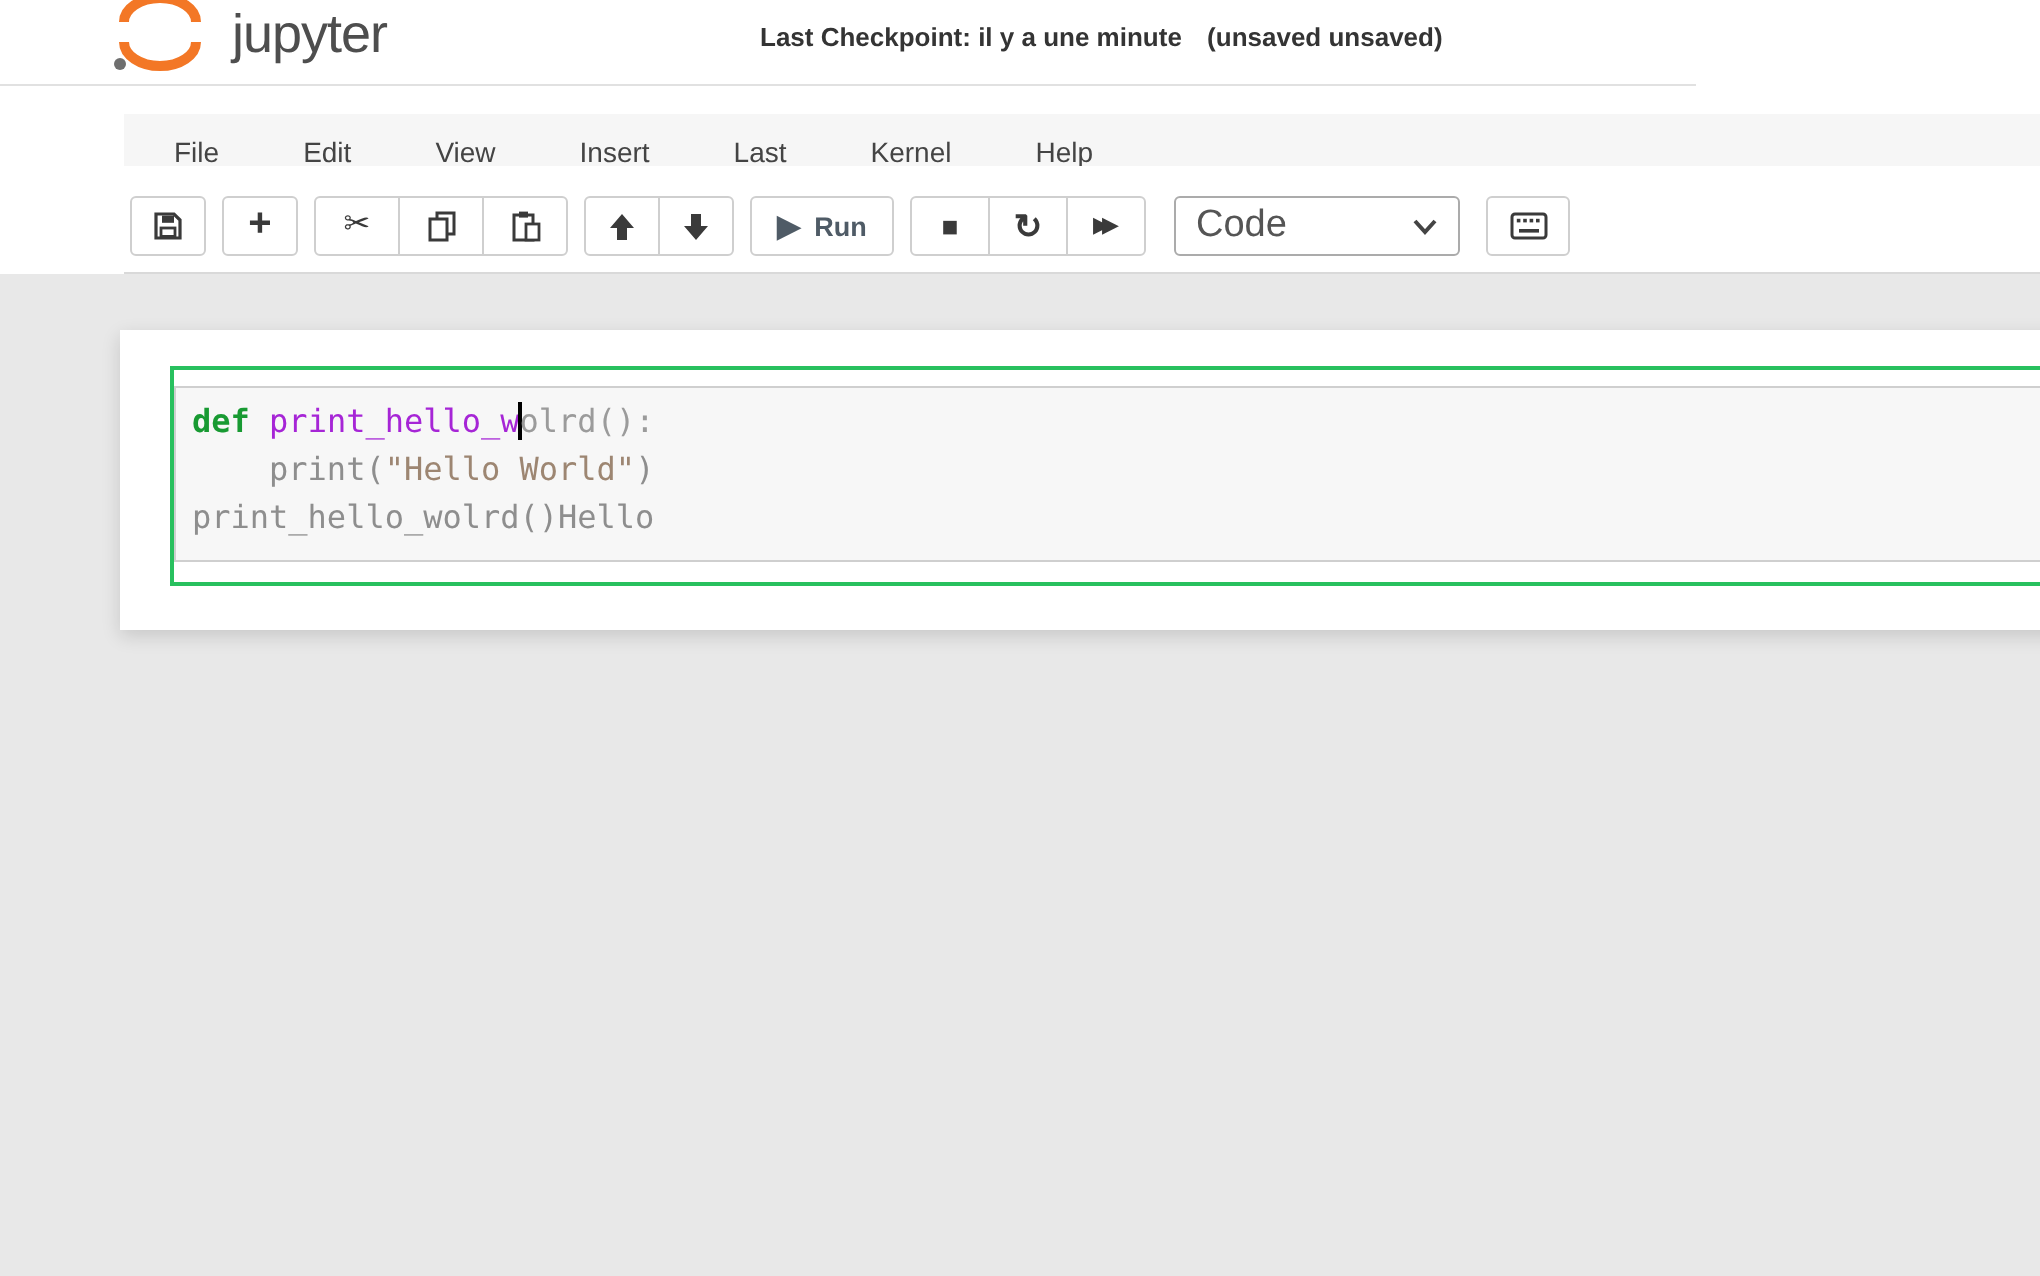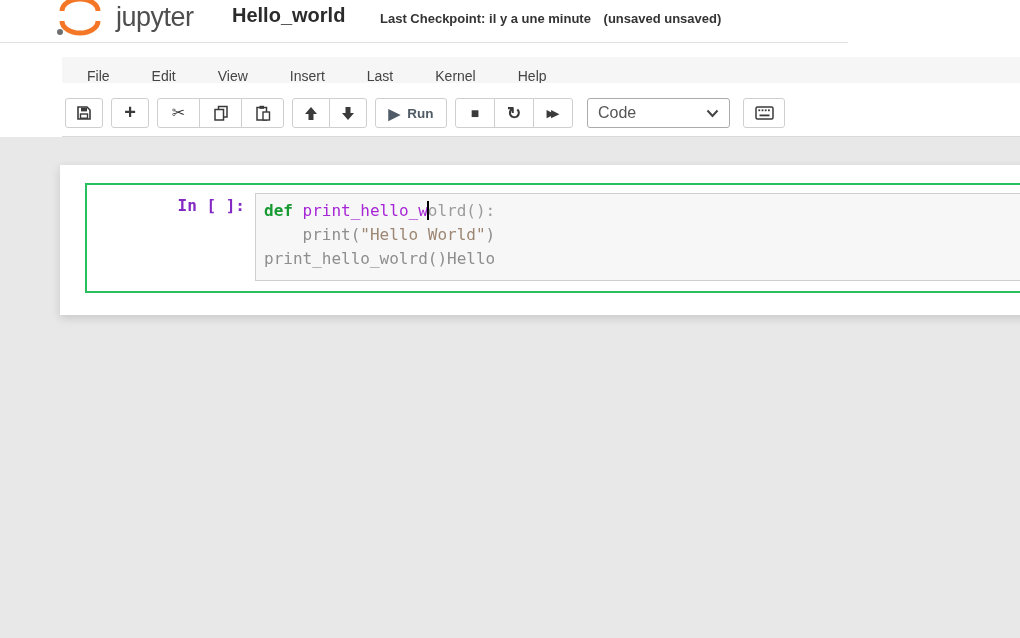--- a/index.html
+++ b/index.html
@@ -44,21 +44,21 @@
   .run-btn .glyph { margin-right:7px; }
   .glyph { font-size:15px; line-height:1; }
   .glyph-plus { font-size:20px; font-weight:bold; margin-top:-2px; }
   .glyph-cut { font-size:16px; }
   .glyph-stop { font-size:14px; }
   .glyph-restart { font-size:17px; font-weight:bold; }
   .glyph-ff { font-size:11px; letter-spacing:-4px; padding-right:4px; }
   .cell-type-select { width:143px; height:30px; border:1px solid #ababab; border-radius:3px;
                       background:#fff; display:flex; align-items:center;
                       padding:0 10px; cursor:pointer; }
-  .cell-type-select .val { flex:1; font-size:16px; color:#555; }
+  .cell-type-select .val { flex:1; font-size:19px; color:#555; }
 
   
   .body-area { position:absolute; left:0; top:137px; width:1020px; height:501px;
                background:#e8e8e8; }
   .container { position:absolute; left:60px; right:-30px; top:28px; height:150px;
                background:#fff; box-shadow:0 3px 9px rgba(0,0,0,0.14); }
   .cell { position:absolute; left:25px; right:0; top:18px; height:110px;
           background:#fff; border:2px solid #28c05e;
           display:flex; padding:8px 0 10px 0; }
   .prompt-col { width:168px; text-align:right; padding:3px 10px 0 0;
@@ -84,21 +84,20 @@
 
 <div class="page">
 
   <div class="header">
     <svg class="logo-svg icon" width="54" height="40" viewBox="0 0 54 40">
       <path d="M10 14 A18 12 0 0 1 46 14" fill="none" stroke="#f37726" stroke-width="5"></path>
       <path d="M10 24 A18 12 0 0 0 46 24" fill="none" stroke="#f37726" stroke-width="5"></path>
       <circle cx="8" cy="35" r="3" fill="#6f6f6f"></circle>
     </svg>
     <span class="logo-word">jupyter</span>
-    <span class="nb-title">Hello_world</span>
     <span class="checkpoint">
       <span>Last Checkpoint: il y a une minute</span>
       <span class="unsaved">(unsaved unsaved)</span>
     </span>
   </div>
 
   <div class="menubar" id="menubar">
       <div class="menu-item">File</div>
       <div class="menu-item">Edit</div>
       <div class="menu-item">View</div>
@@ -185,21 +184,20 @@
         <rect x="9.8" y="3.4" width="1.8" height="1.8" fill="#3a3a3a"></rect>
         <rect x="13" y="3.4" width="1.8" height="1.8" fill="#3a3a3a"></rect>
         <rect x="4.5" y="8.5" width="10" height="1.8" fill="#3a3a3a"></rect>
       </svg>
     </button>
   </div>
 
   <div class="body-area">
     <div class="container">
       <div class="cell">
-        <div class="prompt-col">In [ ]:</div>
         <div class="input-area" id="code-editor">
             <div class="code-line"><span class="tok-kw">def</span><span class="tok-plain"> </span><span class="tok-fname">print_hello_w</span><span class="cursor"></span><span class="tok-dim">olrd():</span></div>
             <div class="code-line"><span class="tok-muted">    print(</span><span class="tok-str">"Hello World"</span><span class="tok-muted">)</span></div>
             <div class="code-line"><span class="tok-muted">print_hello_wolrd()Hello</span></div>
           </div>
       </div>
     </div>
   </div>
 
 </div>

